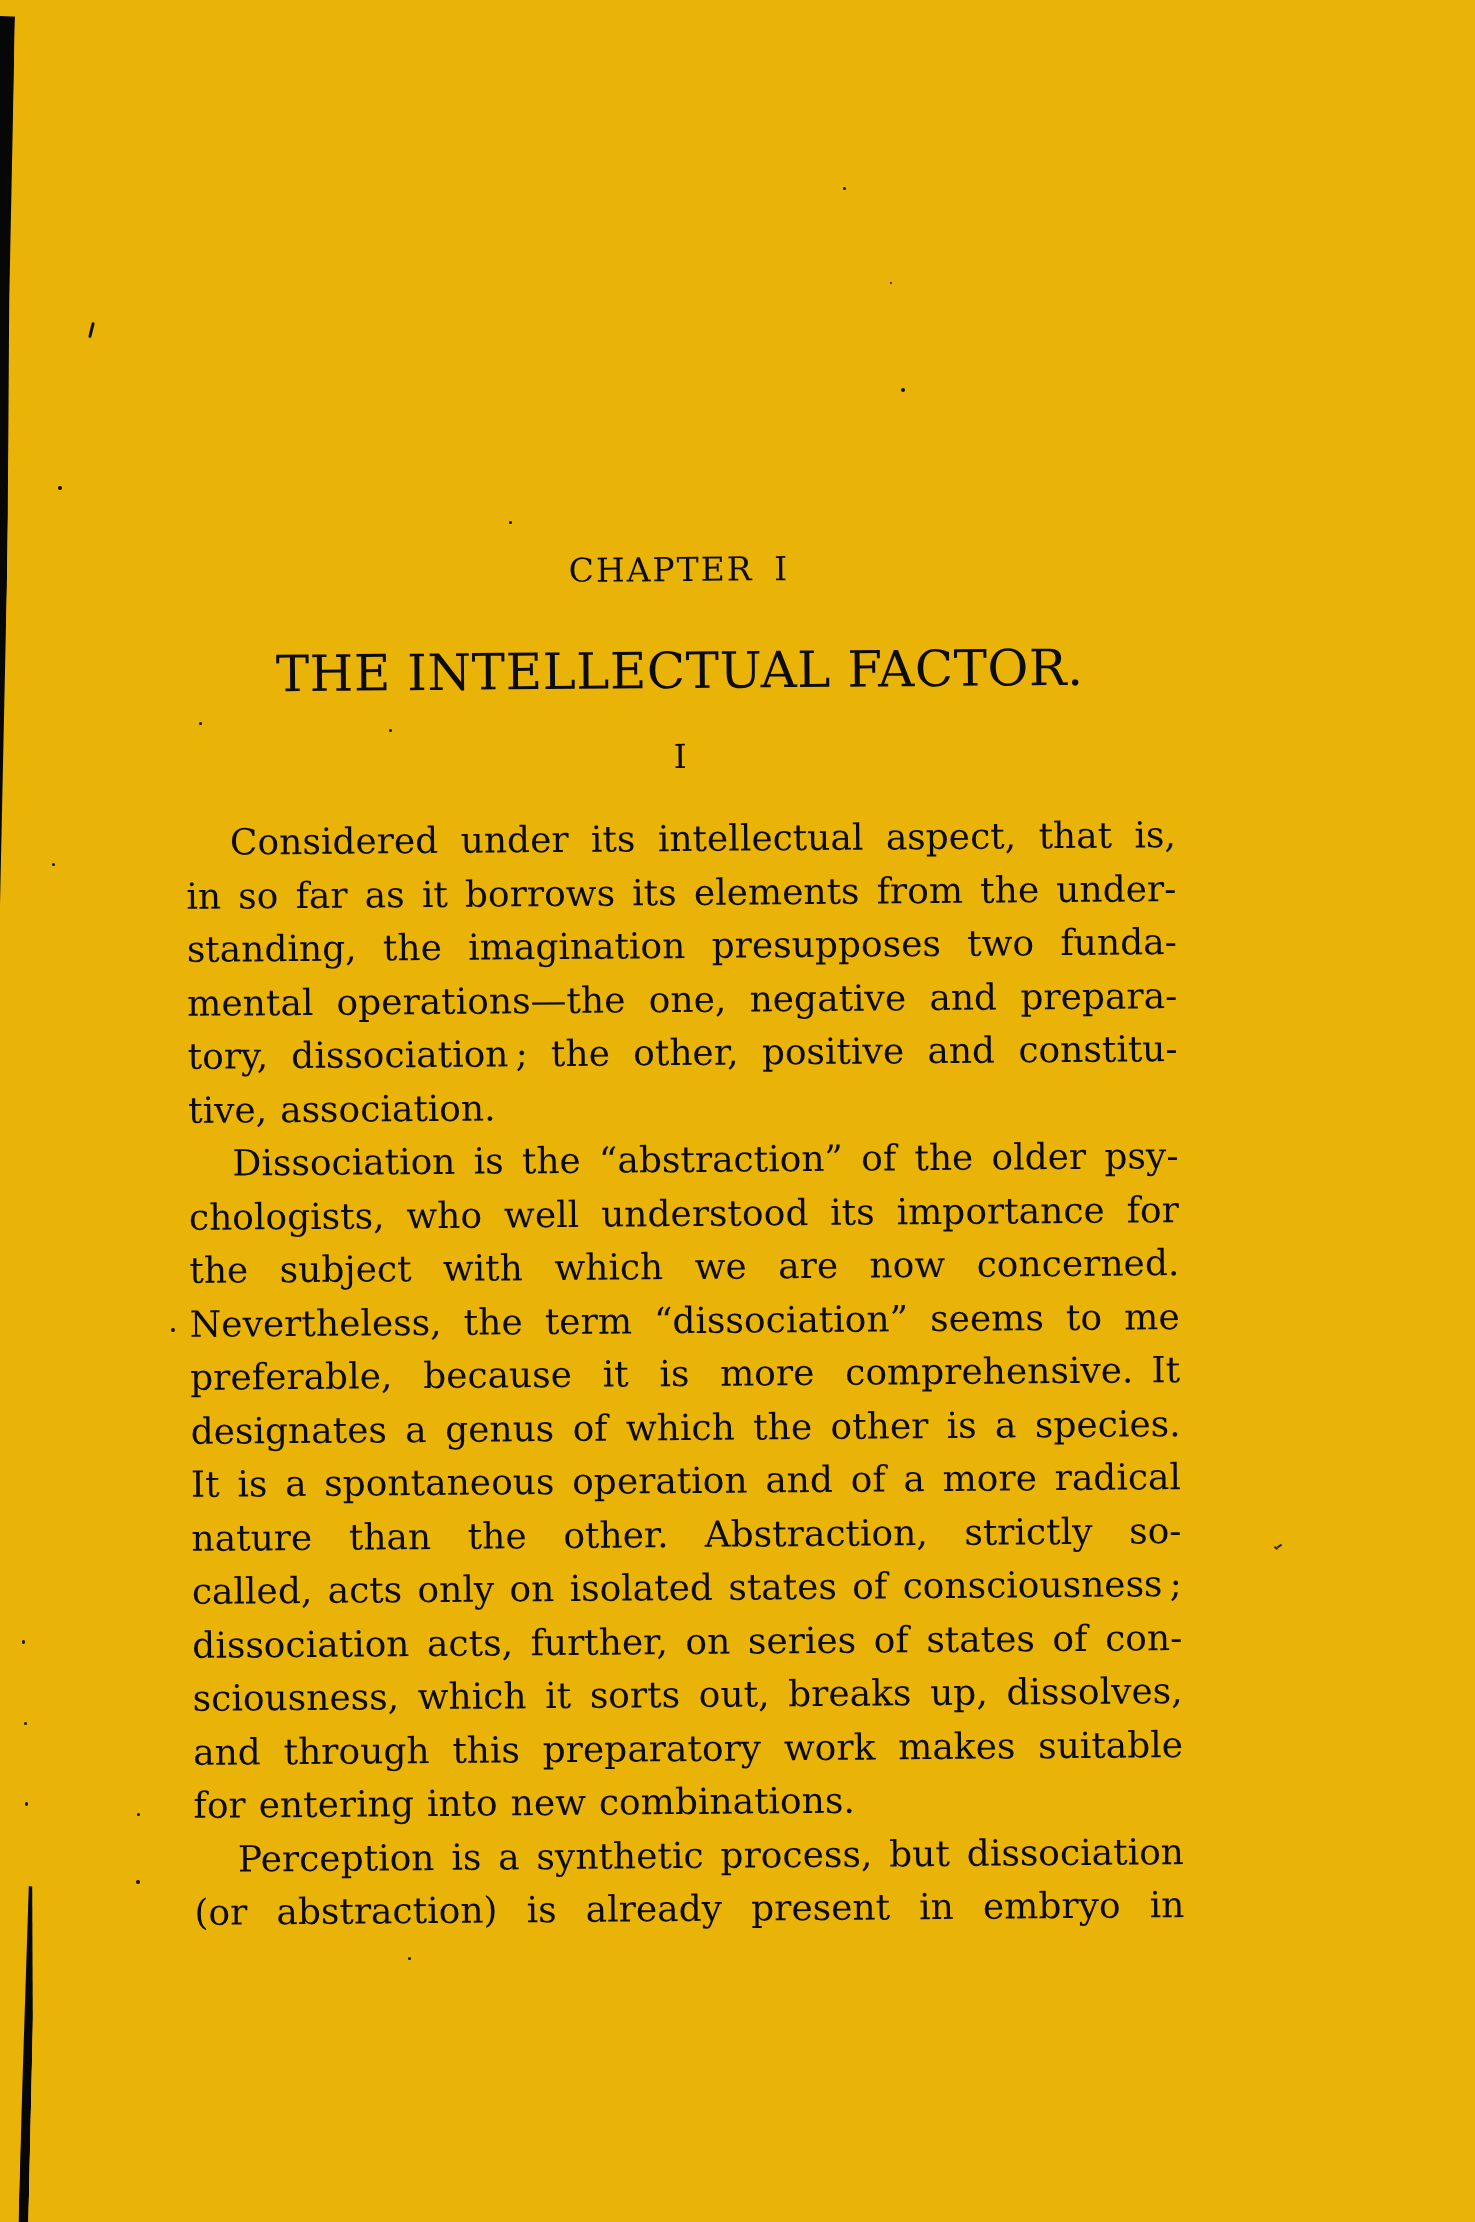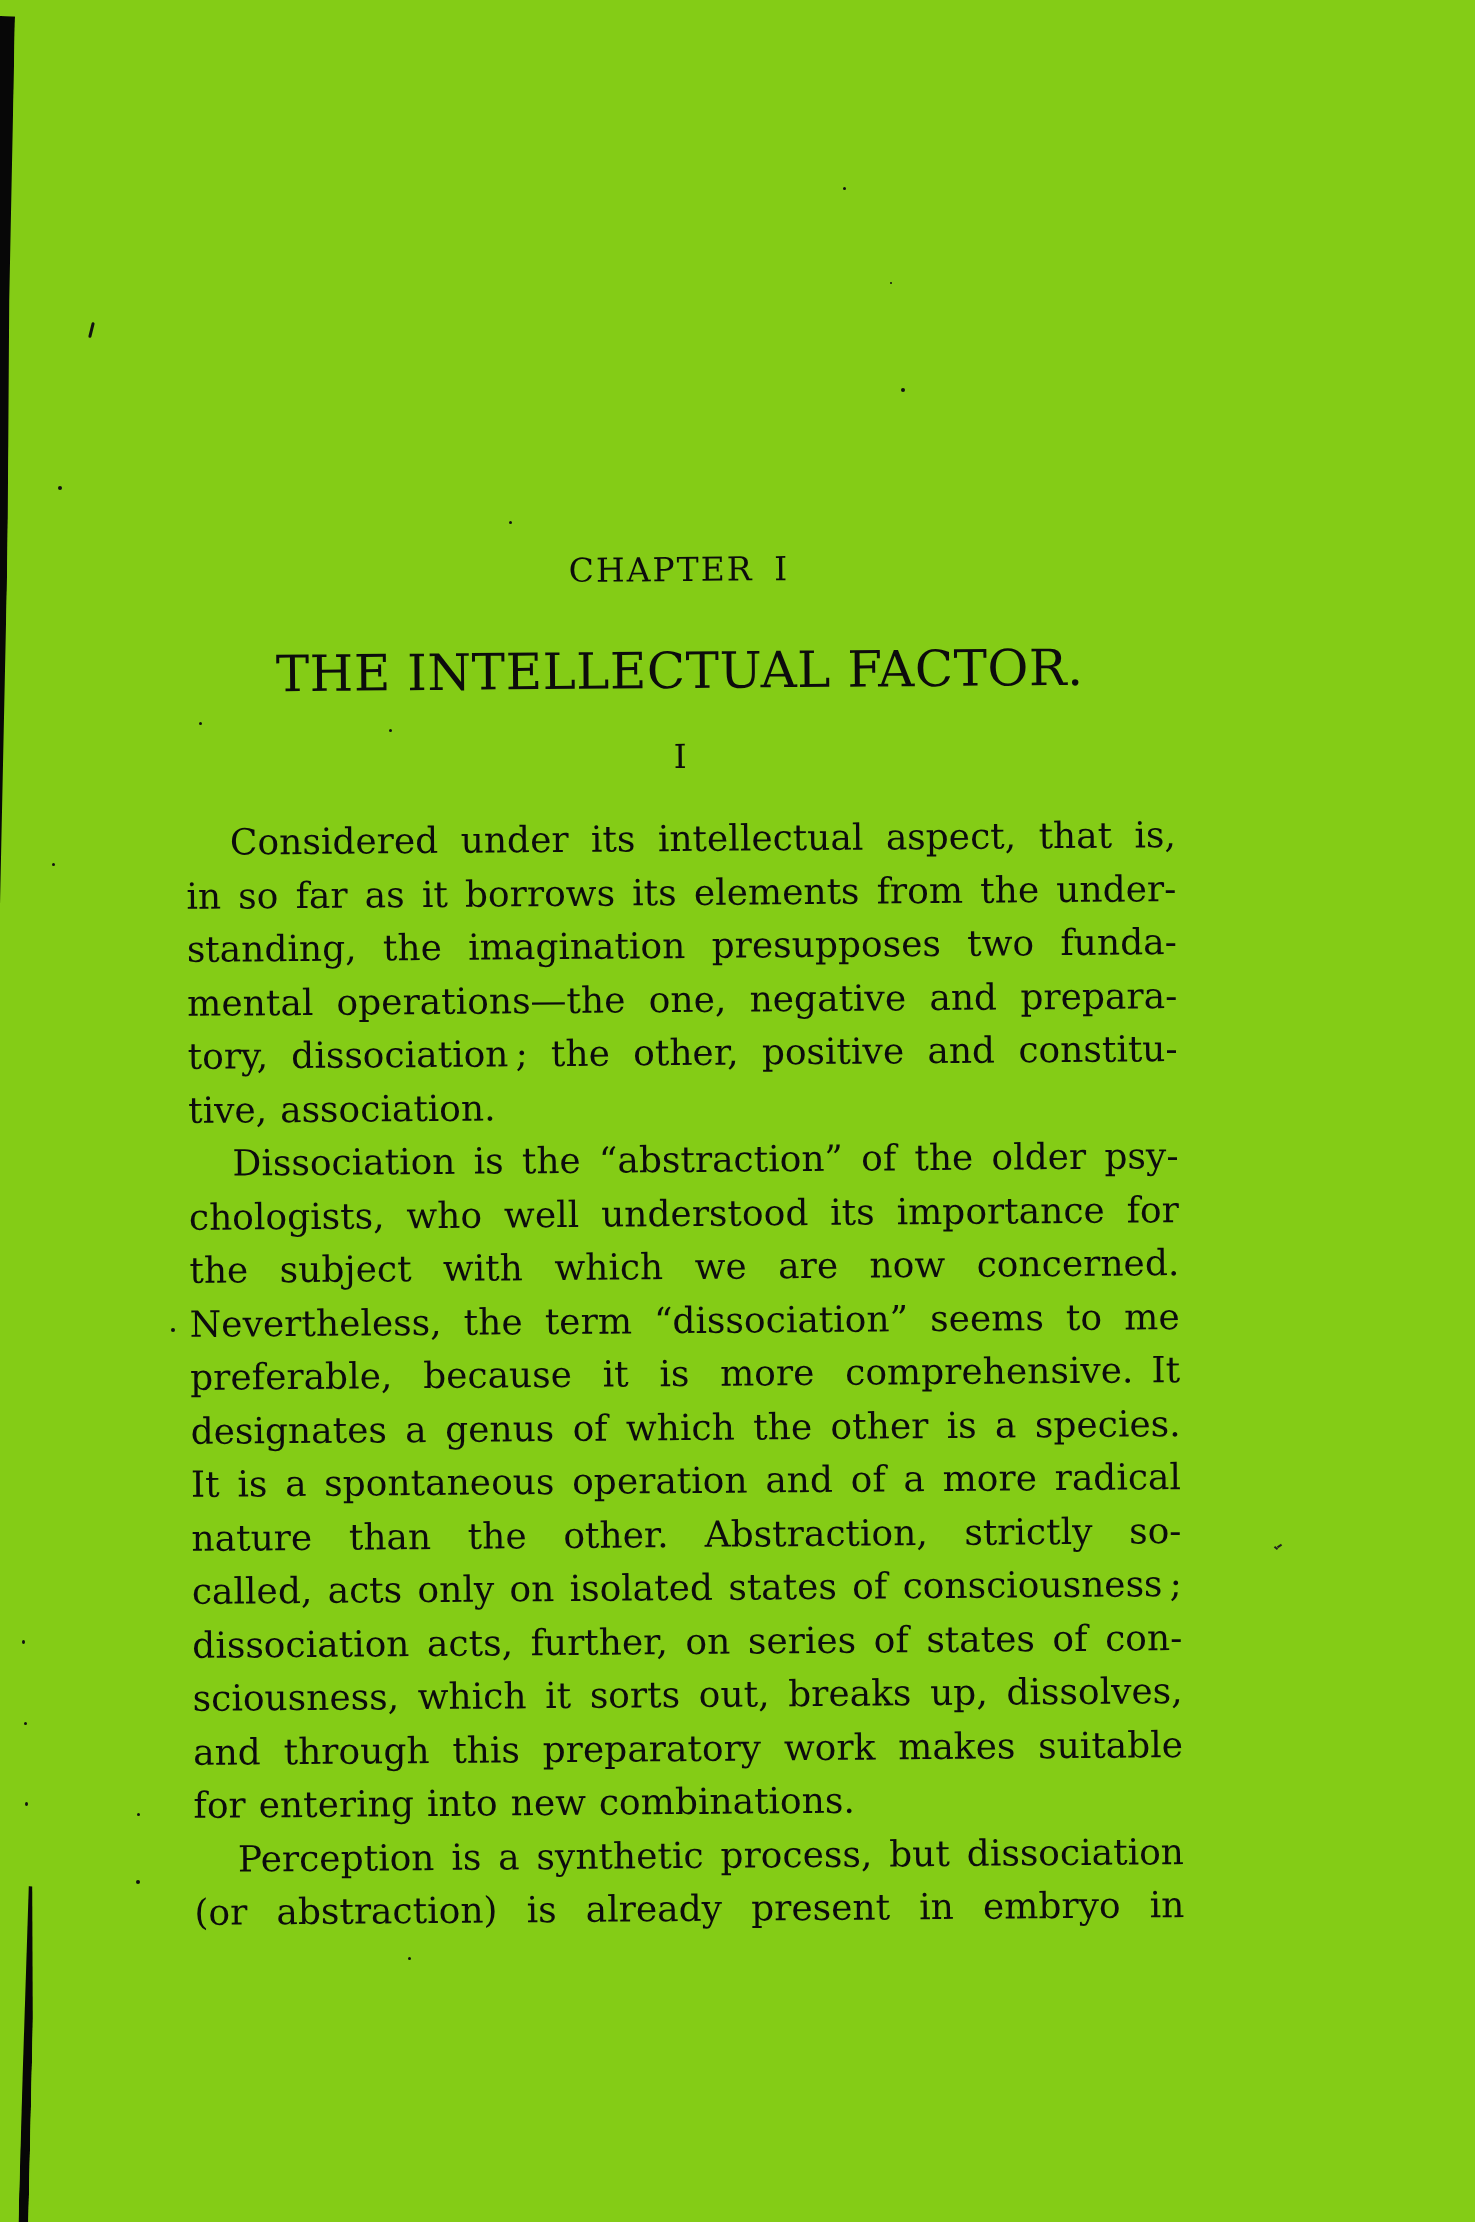--- a/index.html
+++ b/index.html
@@ -1,21 +1,21 @@
 <!DOCTYPE html>
 <html><head>
 <meta charset="utf-8">
 <style>
   html, body { margin: 0; padding: 0; background: #ffffff; }
 
   .page {
     position: relative;
     width: 1475px;
     height: 2222px;
-    background: #84cc16;
+    background: #eab308;
     overflow: hidden;
     font-family: "DejaVu Serif", serif;
     color: #0c0c0c;
   }
 
   
   .edge-bar {
     position: absolute;
     background: #070707;
   }

